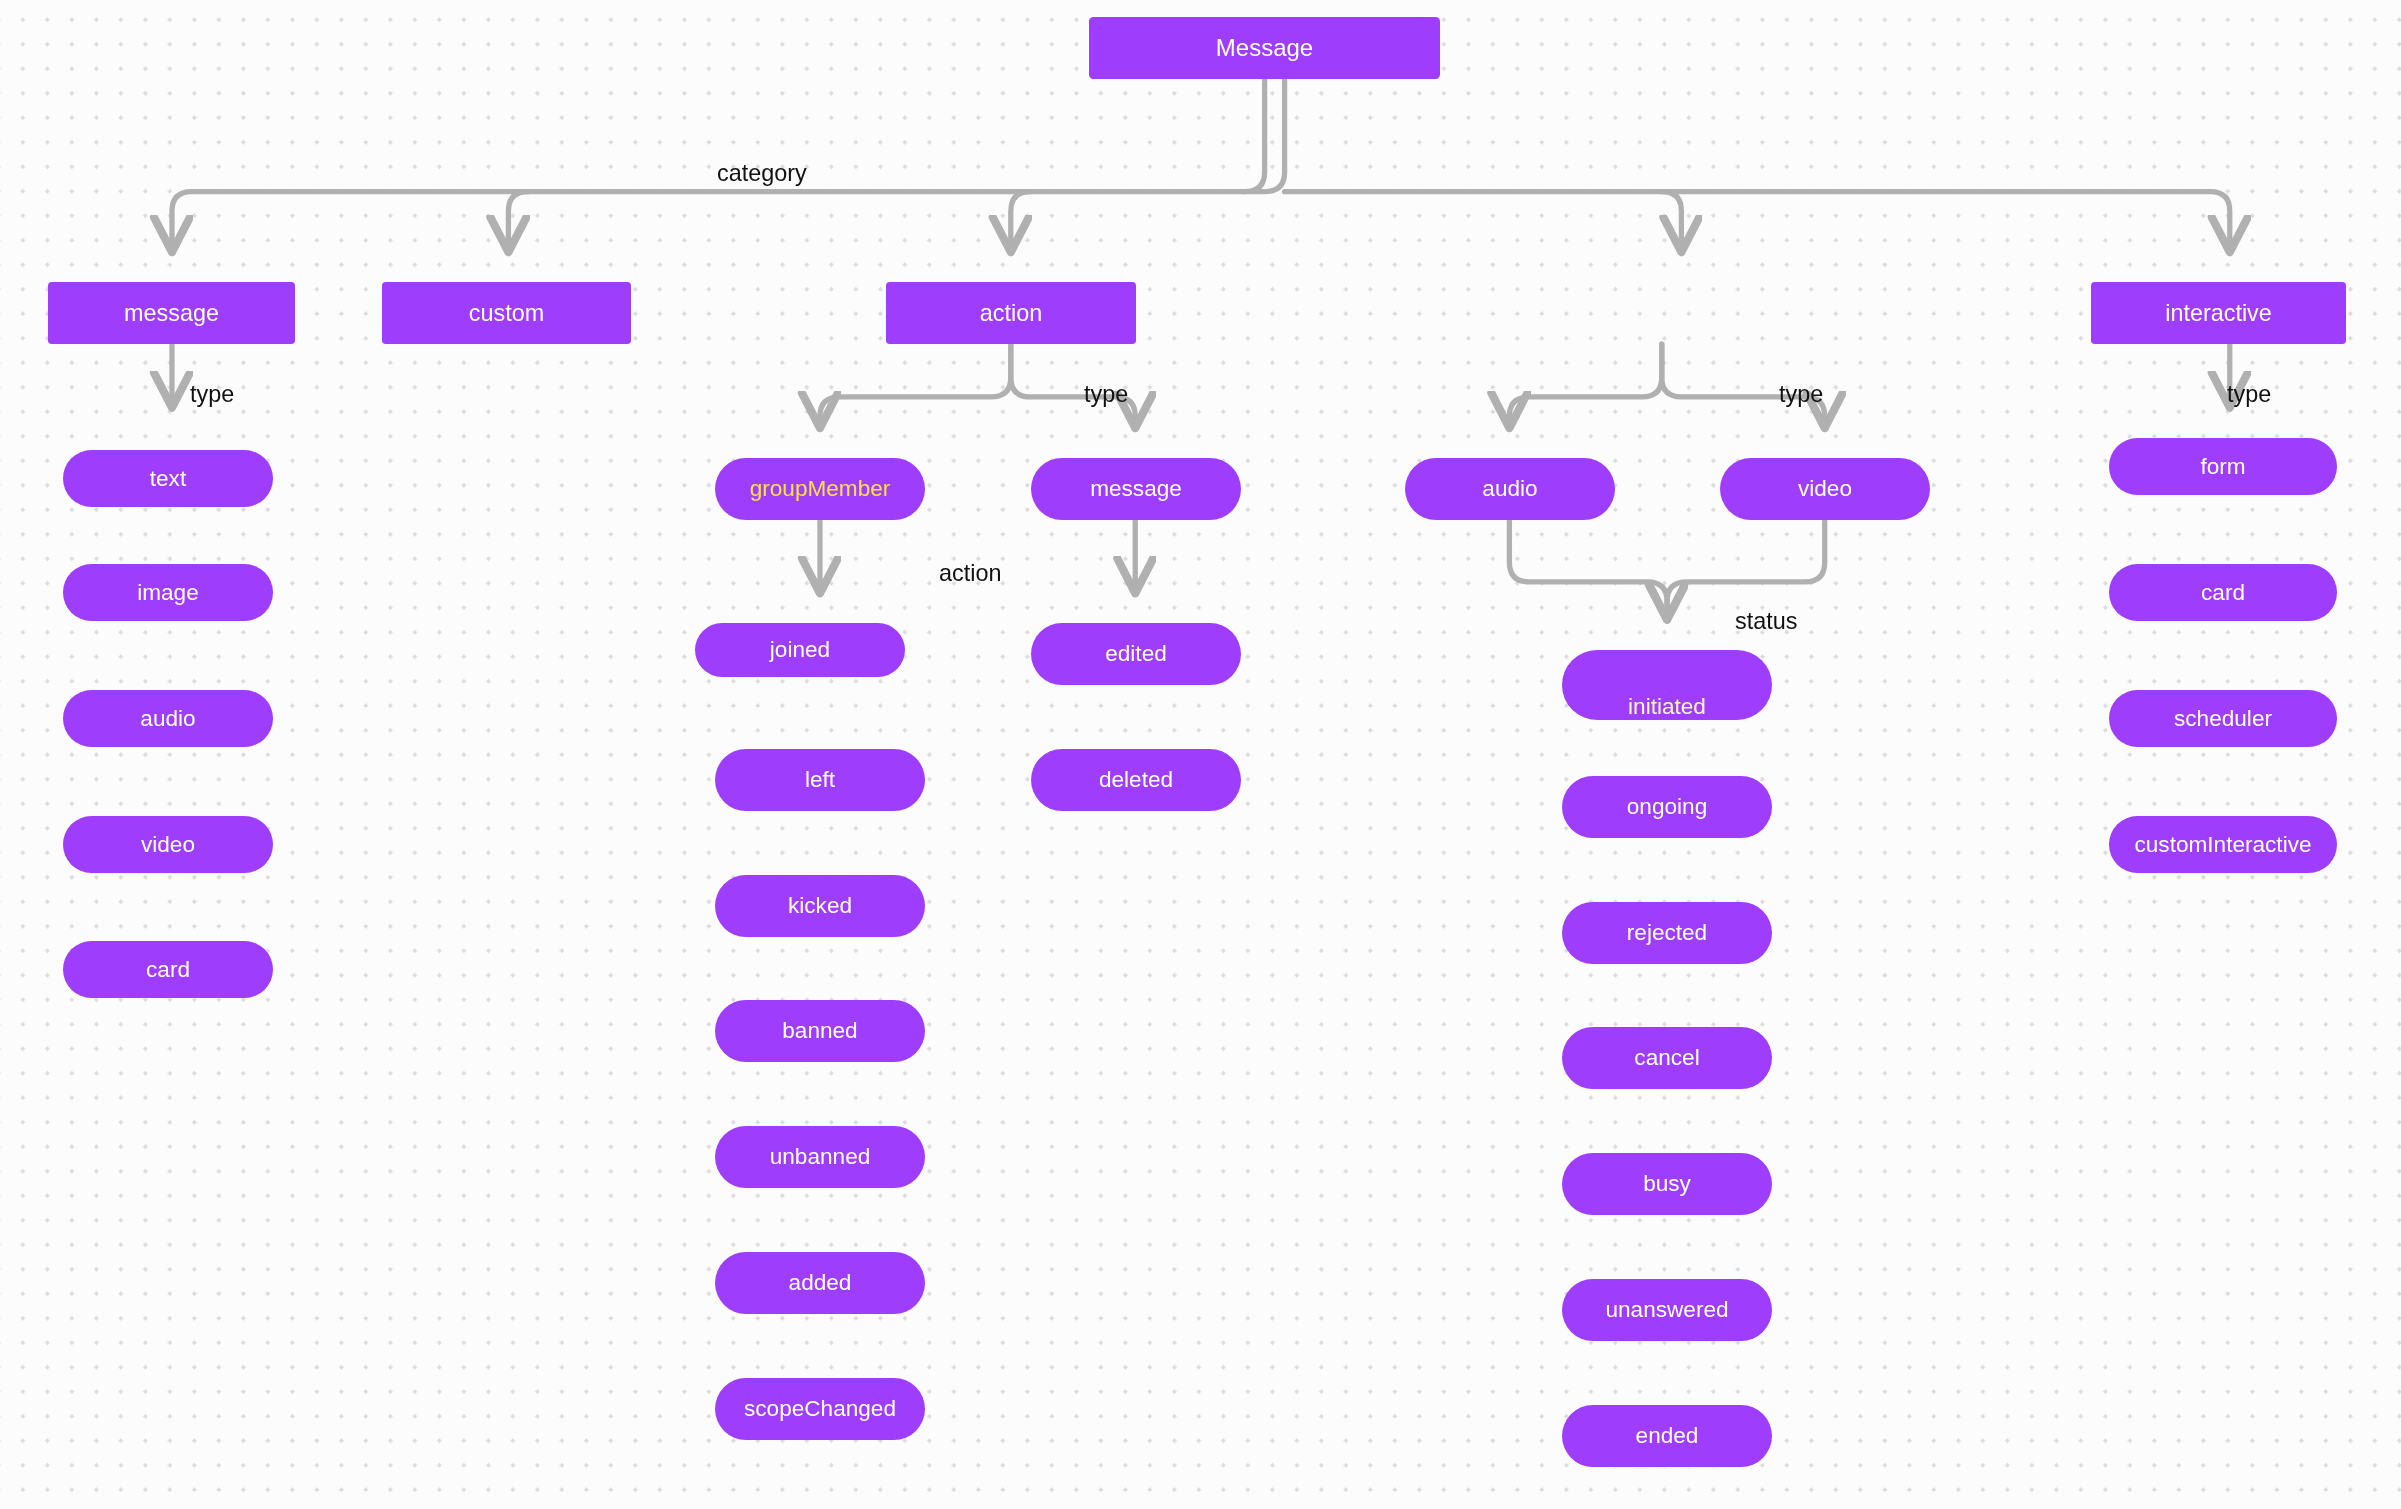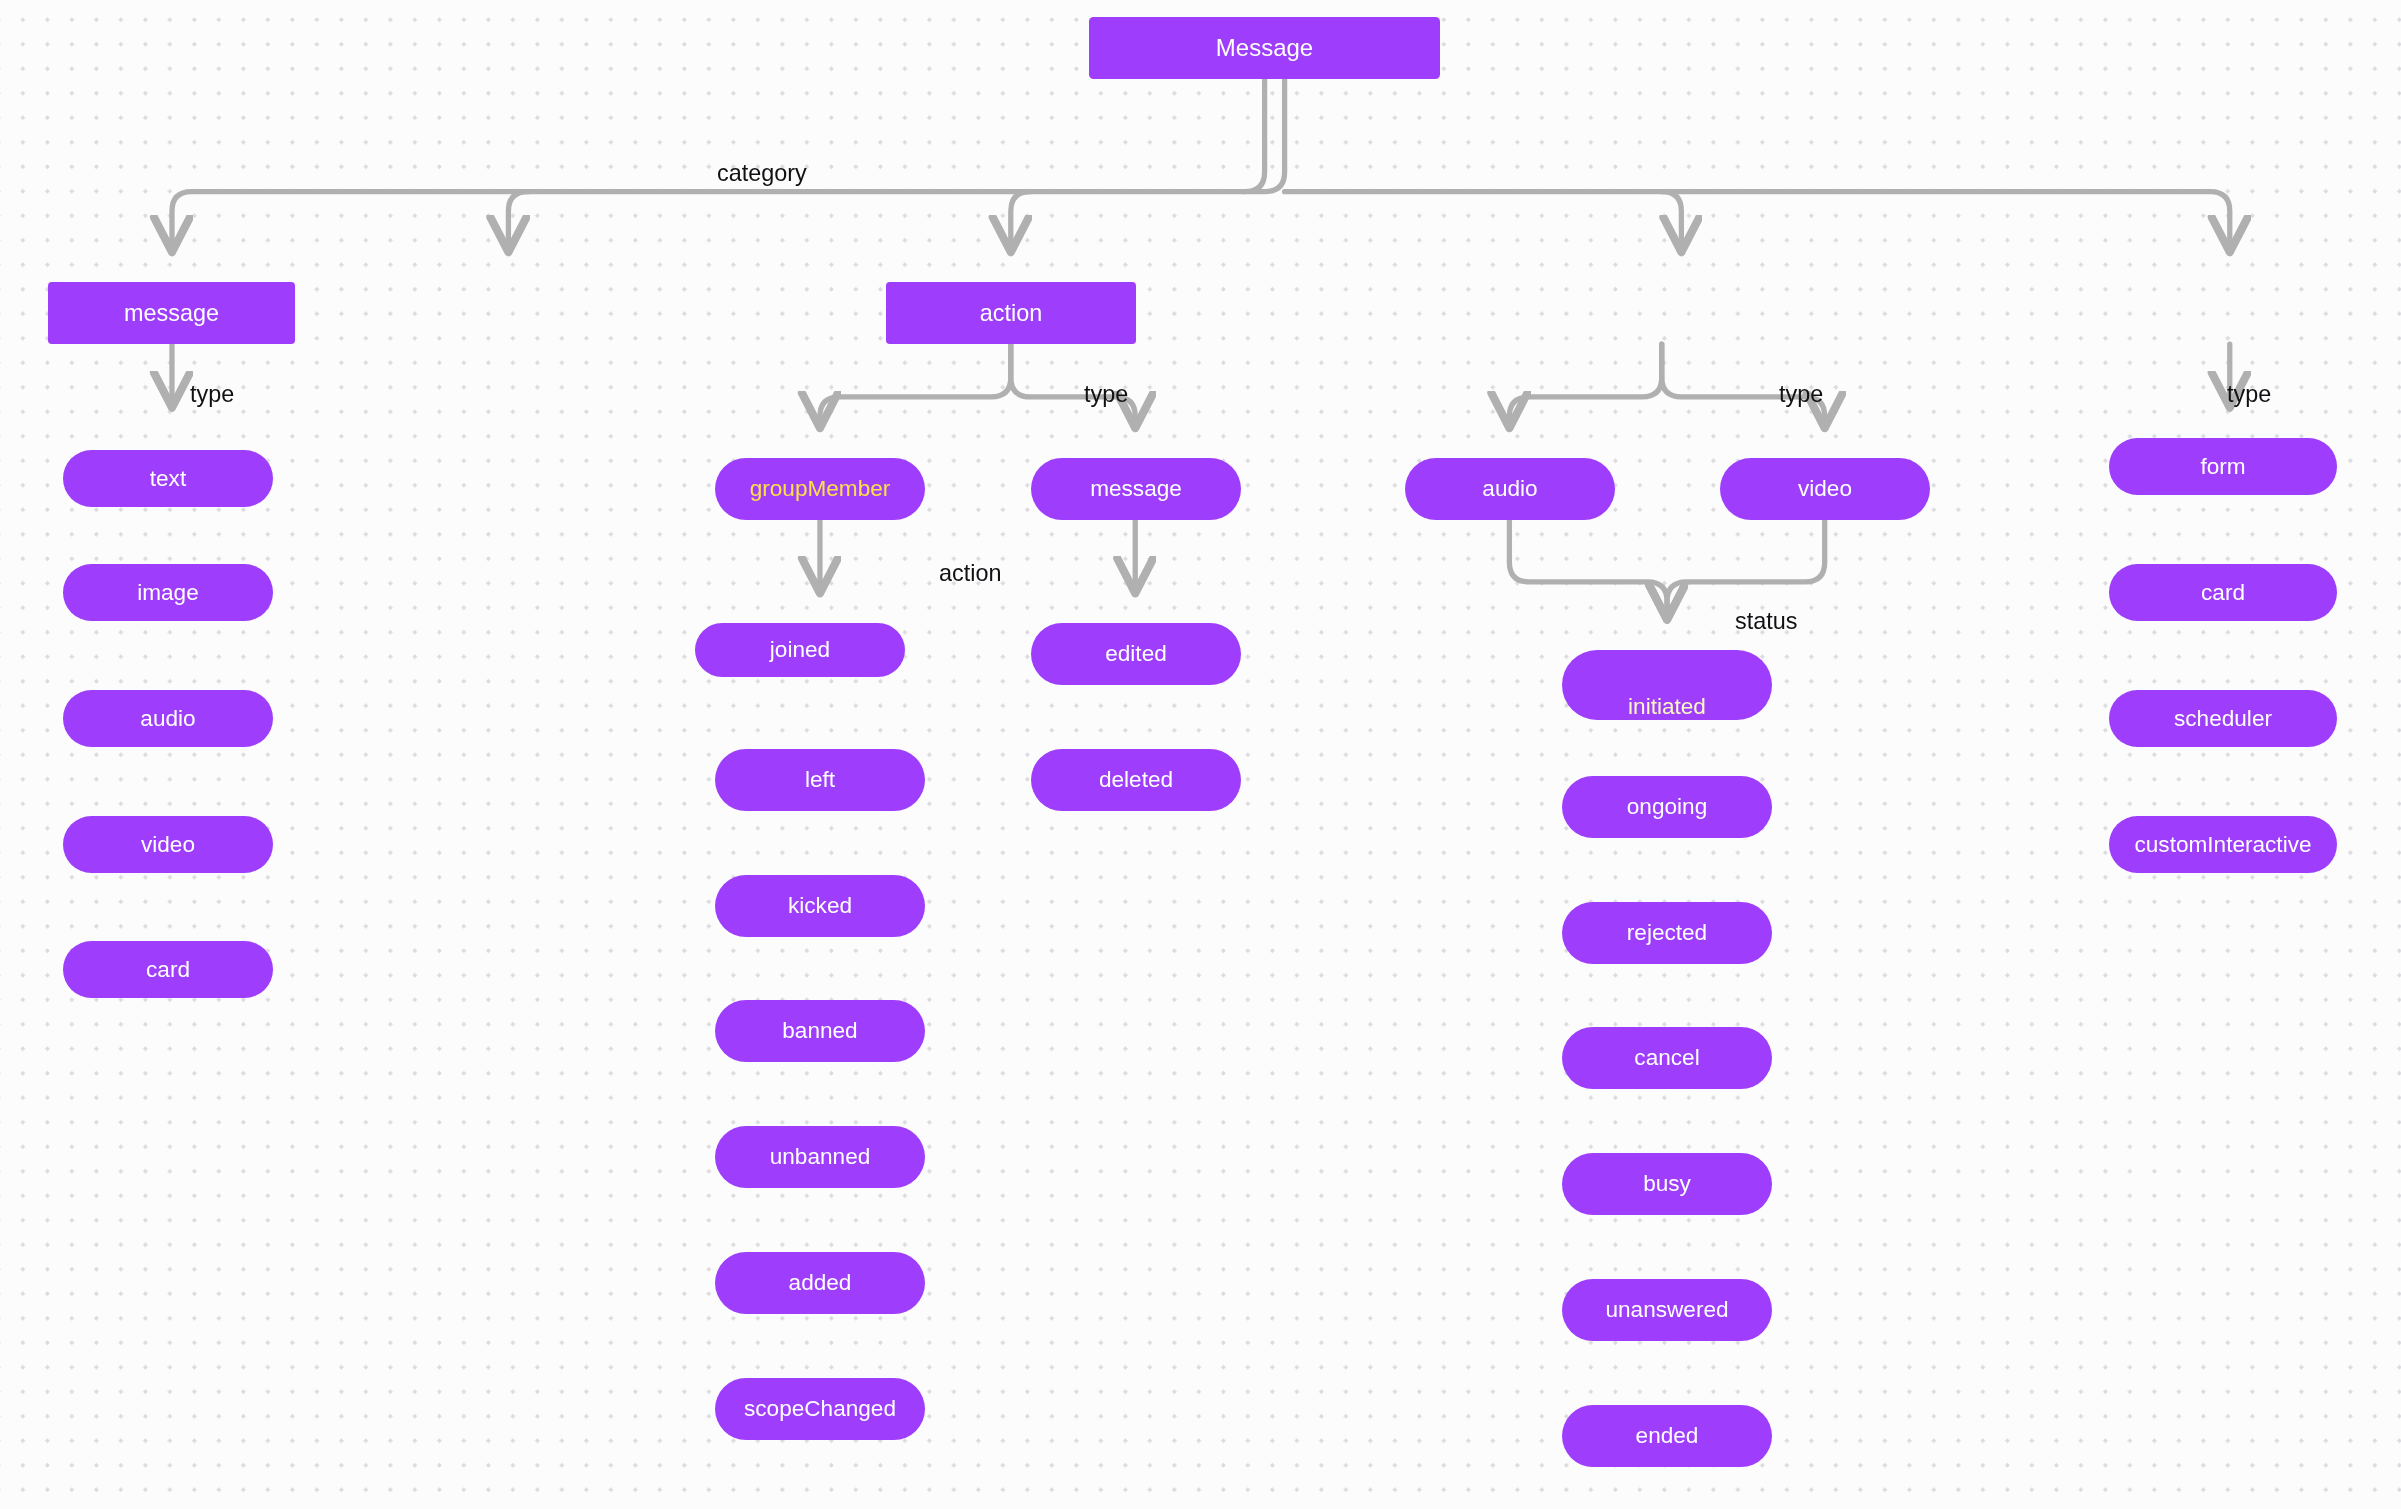--- a/index.html
+++ b/index.html
@@ -100,22 +100,28 @@
     </g>
   </svg>
 
   <div class="node root" style="left: 1089px; top: 16.6px; width: 351px; height: 62px; background: rgb(158, 61, 251); color: rgb(255, 255, 255);">
       <span>Message</span>
     </div>
 
   <div class="node cat" style="left: 48px; top: 282px; width: 247px; height: 62px; background: rgb(158, 61, 251); color: rgb(255, 255, 255);">
       <span>message</span>
     </div>
+  <div class="node cat" style="left: 382px; top: 282px; width: 249px; height: 62px; background: rgb(158, 61, 251); color: rgb(255, 255, 255);">
+      <span>custom</span>
+    </div>
   <div class="node cat" style="left: 886px; top: 282px; width: 250px; height: 62px; background: rgb(158, 61, 251); color: rgb(255, 255, 255);">
       <span>action</span>
+    </div>
+  <div class="node cat" style="left: 2091px; top: 282px; width: 255px; height: 62px; background: rgb(158, 61, 251); color: rgb(255, 255, 255);">
+      <span>interactive</span>
     </div>
 
   <div class="node pill" style="left: 63px; top: 438px; width: 210px; height: 57px; background: rgb(158, 61, 251); color: rgb(255, 255, 255); margin-top: 12px;">
       <span>text</span>
     </div>
   <div class="node pill" style="left: 63px; top: 564px; width: 210px; height: 57px; background: rgb(158, 61, 251); color: rgb(255, 255, 255);">
       <span>image</span>
     </div>
   <div class="node pill" style="left: 63px; top: 690px; width: 210px; height: 57px; background: rgb(158, 61, 251); color: rgb(255, 255, 255);">
       <span>audio</span>

